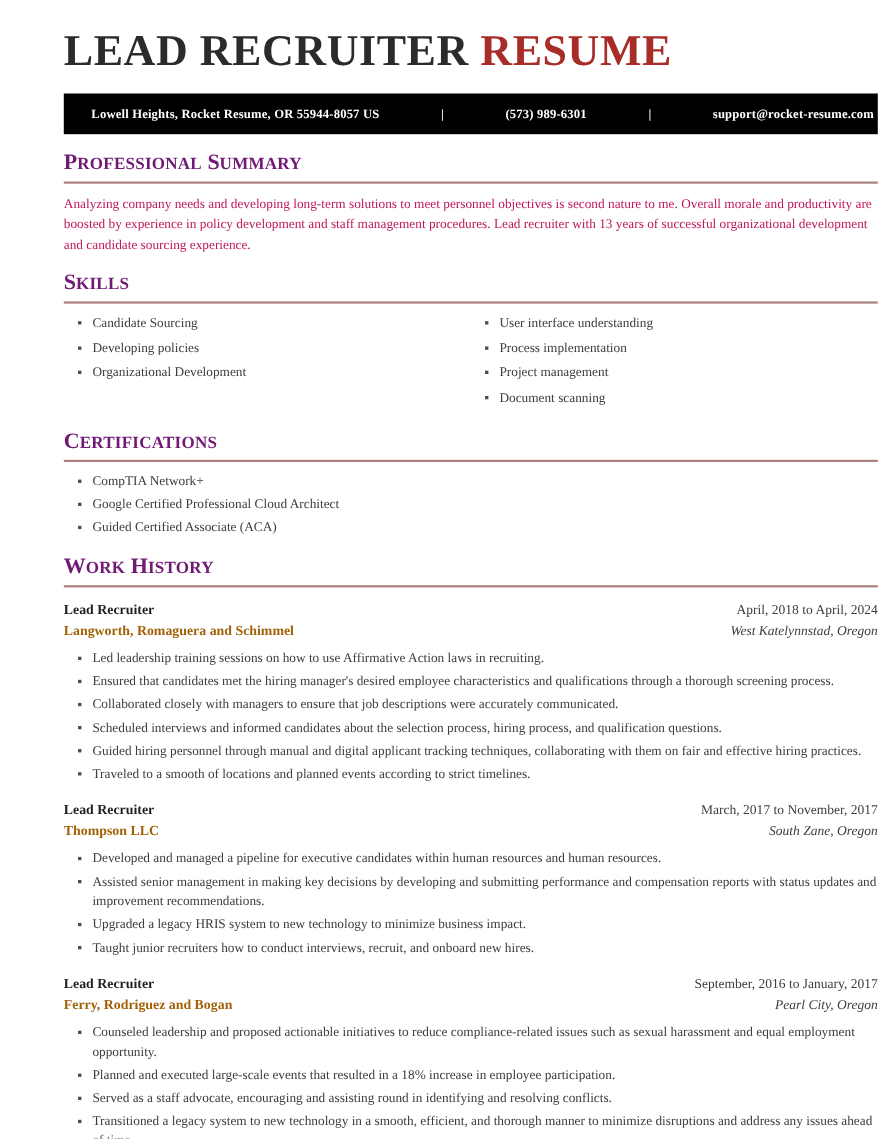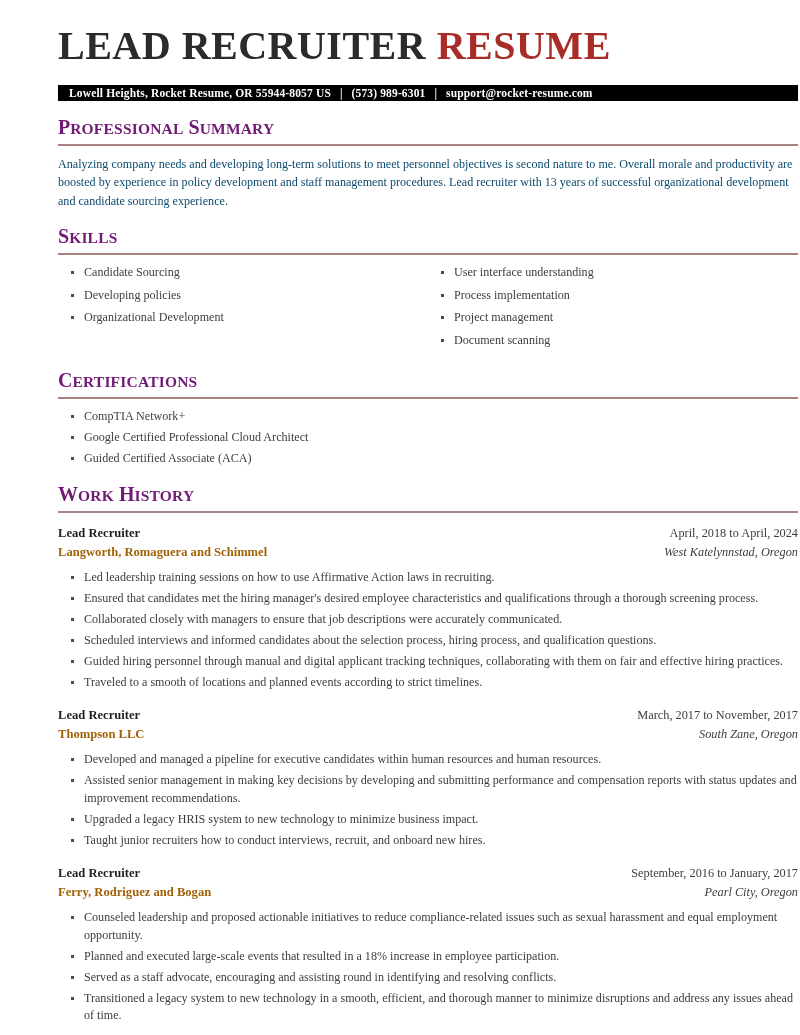--- a/index.html
+++ b/index.html
@@ -34,25 +34,26 @@
     line-height: 1.1;
     white-space: nowrap;
   }
   .title-main { color: #2b2b2b; }
   .title-accent { color: #a82c28; }
 
   .contact-bar {
     margin-top: 17px;
     background: #000000;
     color: #ffffff;
-    height: 16px;
+    height: 37px;
     display: flex;
     align-items: center;
-    padding: 0 11px;
+    padding: 0 25px;
     box-sizing: border-box;
+    gap: 47px;
   }
   .contact-bar .ct {
     font-size: 11.5px;
     font-weight: bold;
     letter-spacing: 0.15px;
     white-space: nowrap;
   }
   .contact-bar .sep {
     font-size: 11.5px;
     font-weight: bold;
@@ -79,21 +80,21 @@
     border-top: 2px solid #ab8080;
     margin: 6px 0 0 0;
   }
 
   
   .summary {
     margin: 9px 0 0 0;
     font-size: 12.1px;
     line-height: 1.52;
     text-align: left;
-    color: #0c4a6e;
+    color: #be185d;
   }
 
   ul.bullets {
     list-style: none;
     margin: 9px 0 0 0;
     padding: 0;
   }
   ul.bullets > li {
     position: relative;
     padding-left: 26px;

